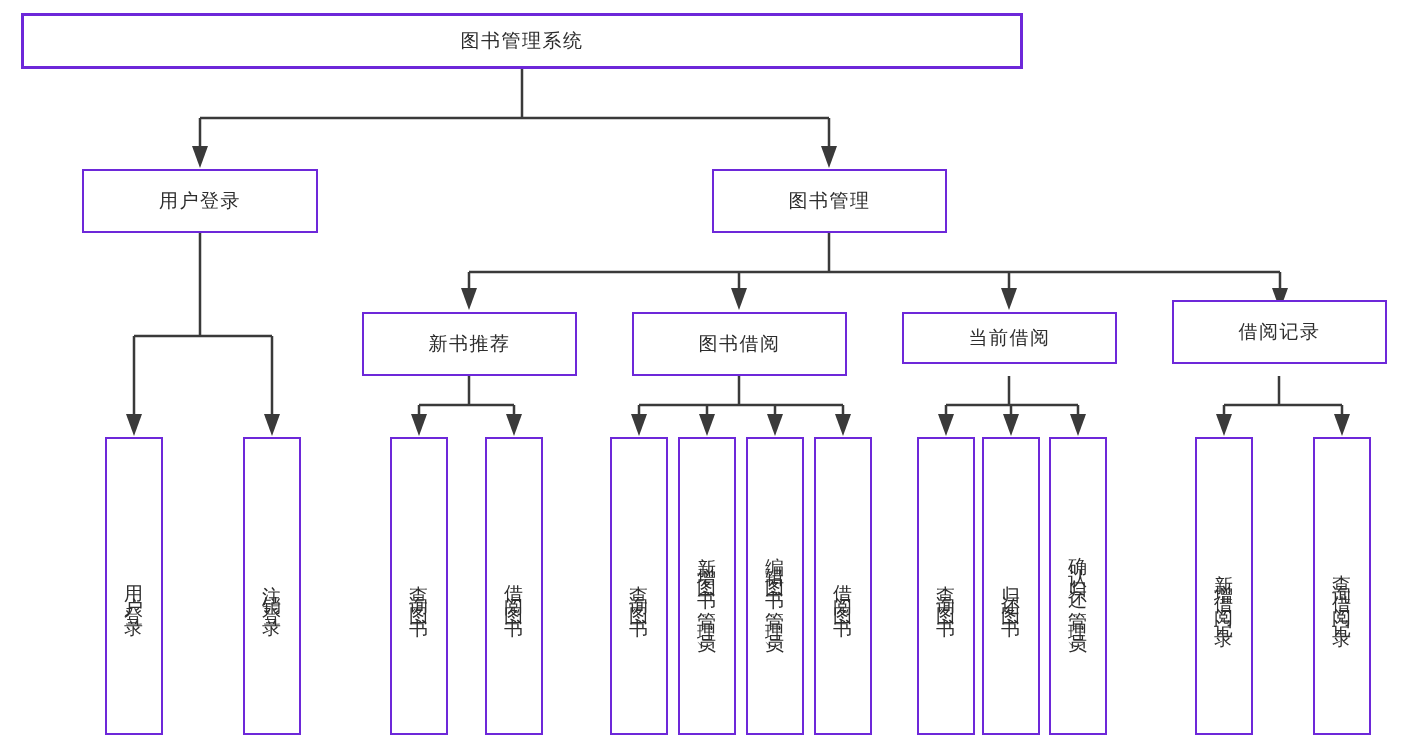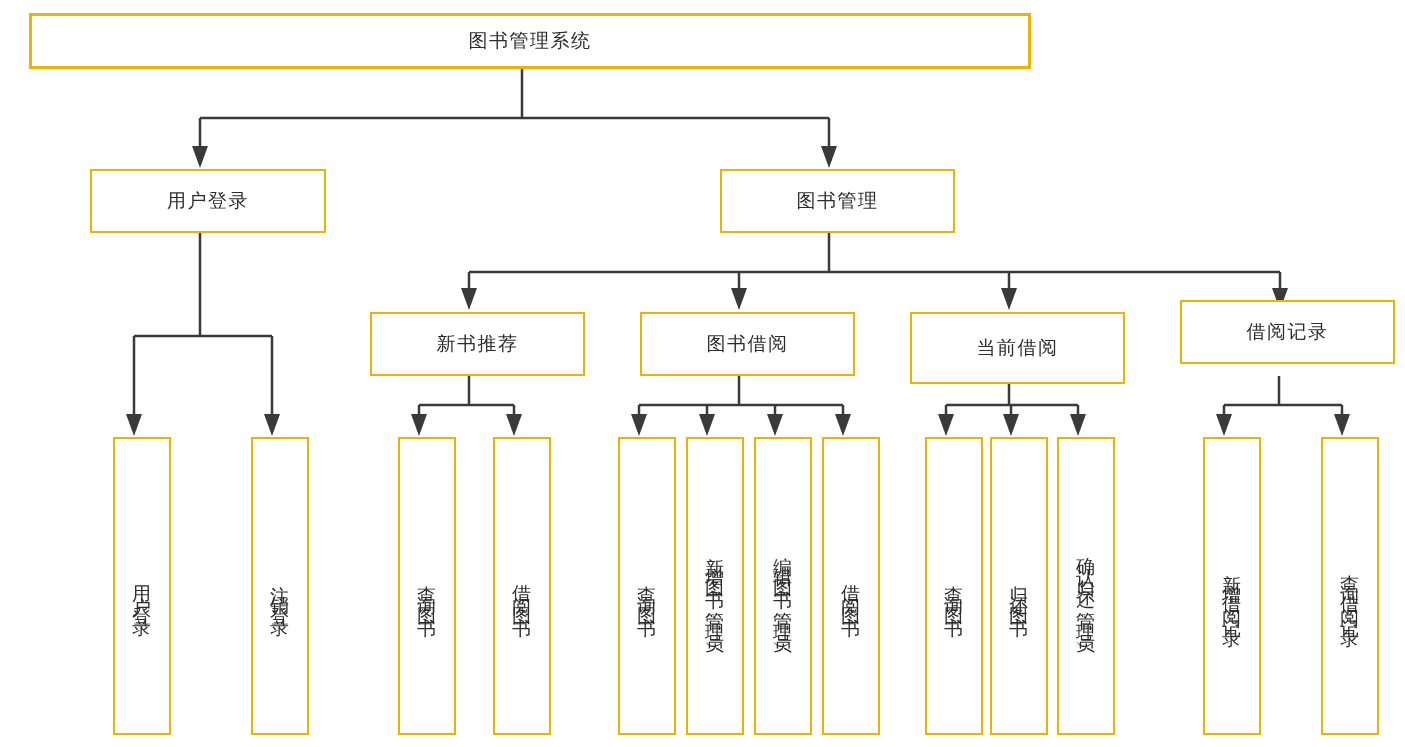--- a/index.html
+++ b/index.html
@@ -15,28 +15,27 @@
     position: absolute;
     left: 0; top: 0;
     width: 1405px; height: 747px;
   }
   .ln { fill: none; stroke: #3a3a3a; stroke-width: 2.5; }
   .ar { fill: #3a3a3a; stroke: none; }
   .node {
     position: absolute;
     box-sizing: border-box;
     background: #ffffff;
-    border: 2px solid #eab308;
+    border: 2px solid #6d28d9;
     display: flex;
     align-items: center;
     justify-content: center;
     color: #2d2d2d;
     font-size: 19px;
     z-index: 2;
-    margin-left: 8px;
   }
   .node.root { border-width: 3px; }
   .label { white-space: nowrap; letter-spacing: 1.5px; line-height: 1.2; }
   .v .label {
     writing-mode: vertical-rl;
     text-orientation: mixed;
     letter-spacing: 11px;
     line-height: 1;
     margin-bottom: -11px;
   }
@@ -109,21 +108,21 @@
   <div class="node" style="left:712px; top:169px; width:235px; height:64px;text-align:center;">
     <span class="label">图书管理</span>
   </div>
 
   <div class="node" style="left:632px; top:312px; width:215px; height:64px;">
     <span class="label">图书借阅</span>
   </div>
   <div class="node" style="left:362px; top:312px; width:215px; height:64px;">
     <span class="label">新书推荐</span>
   </div>
-  <div class="node" style="left:902px; top:312px; width:215px; height:72px;">
+  <div class="node" style="left:902px; top:312px; width:215px; height:52px;">
     <span class="label">当前借阅</span>
   </div>
   <div class="node" style="left:1172px; top:300px; width:215px; height:64px;">
     <span class="label">借阅记录</span>
   </div>
 
   <div class="node v" style="left:105px; top:437px; width:58px; height:298px;">
     <span class="label">用户登录</span>
   </div>
   <div class="node v" style="left:243px; top:437px; width:58px; height:298px;">

